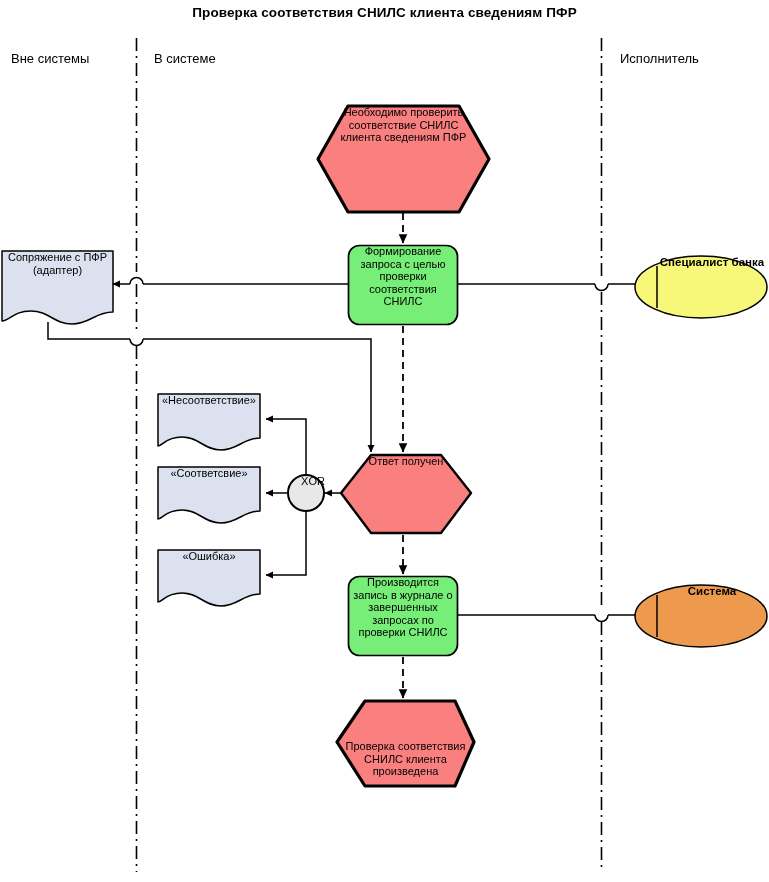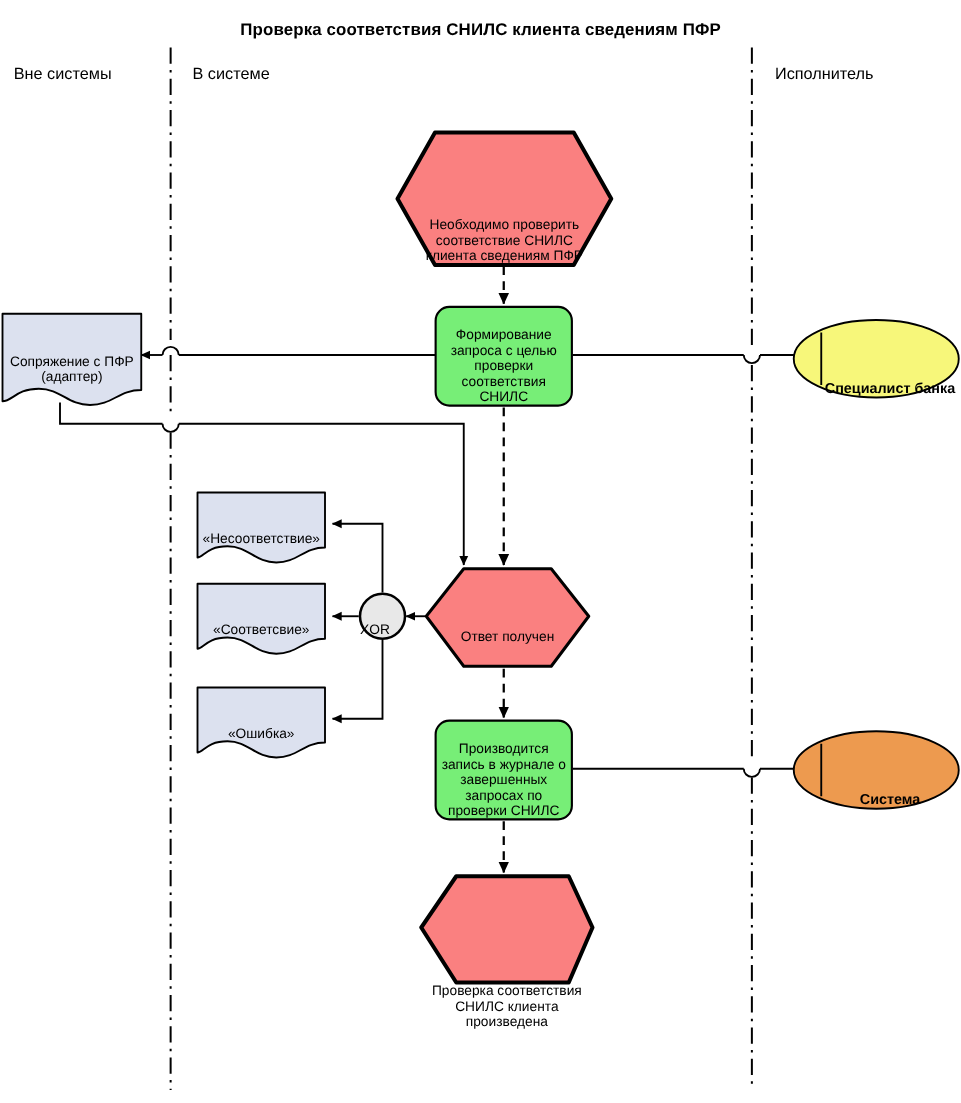--- a/index.html
+++ b/index.html
@@ -6,25 +6,25 @@
   body{
     width:769px;height:882px;overflow:hidden;
     font-family:"Liberation Sans","DejaVu Sans",sans-serif;
     color:#000;
   }
   #stage{position:relative;width:769px;height:882px;}
   #stage svg{position:absolute;left:0;top:0;}
   .ttl{
     position:absolute;left:0;top:0;width:769px;
     text-align:center;font-size:13.5px;font-weight:bold;
-    padding-top:16px;letter-spacing:.1px;
+    padding-top:5px;letter-spacing:.1px;
   }
   .lane-hdr{position:absolute;font-size:13px;white-space:nowrap;}
   .nodetext{
-    position:absolute;display:flex;align-items:flex-end;justify-content:center;
+    position:absolute;display:flex;align-items:flex-start;justify-content:center;
     text-align:center;pointer-events:none;line-height:1.14;
   }
   .nt-ev{font-size:11px;}
   .nt-fn{font-size:11px;}
   .nt-doc{font-size:11px;}
   .nt-org{font-size:11.5px;font-weight:bold;}
   .nt-xor{font-size:11px;}
 </style>
 </head>
 <body>
@@ -136,21 +136,21 @@
     <div>
       <div>Сопряжение с ПФР</div>
       <div>(адаптер)</div>
     </div>
   </div>
 
   <div class="nodetext nt-org" style="left:657px;top:256px;width:110px;height:62px;">Специалист банка</div>
 
   <div class="nodetext nt-ev" style="left:341px;top:455px;width:130px;height:62px;">Ответ получен</div>
 
-  <div class="nodetext nt-xor" style="left:288px;top:475px;width:24px;height:36px;">XOR</div>
+  <div class="nodetext nt-xor" style="left:301px;top:475px;width:24px;height:36px;">XOR</div>
 
   <div class="nodetext nt-doc" style="left:158px;top:394px;width:102px;height:44px;">«Несоответствие»</div>
 
   <div class="nodetext nt-doc" style="left:158px;top:467px;width:102px;height:44px;">«Соответсвие»</div>
 
   <div class="nodetext nt-doc" style="left:158px;top:550px;width:102px;height:44px;">«Ошибка»</div>
 
   <div class="nodetext nt-fn" style="left:348px;top:576px;width:110px;height:80px;">
     <div>
       <div>Производится</div>

